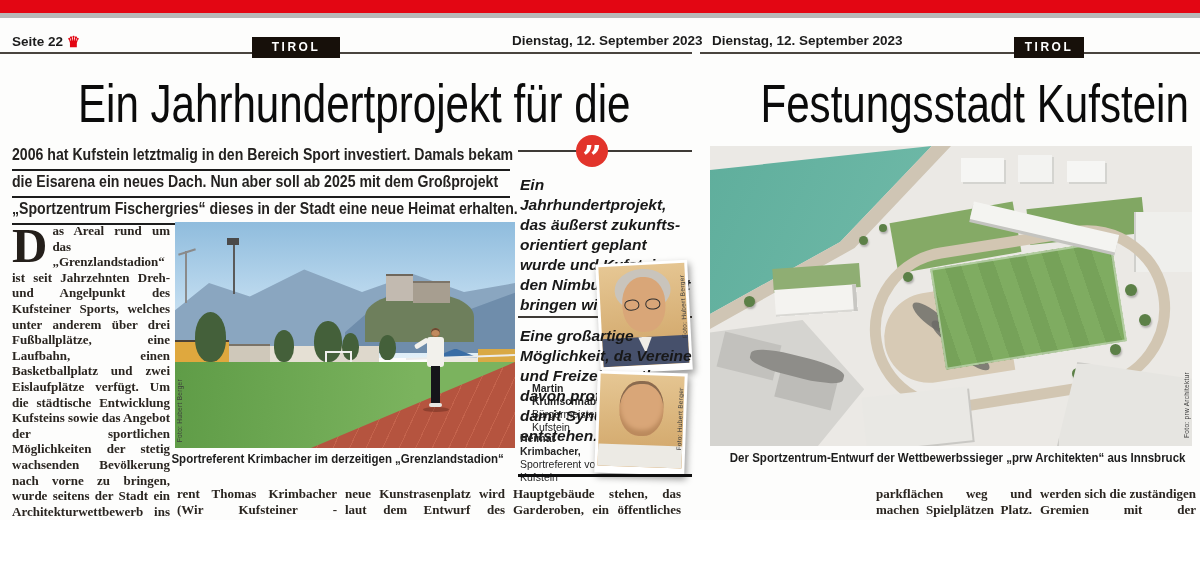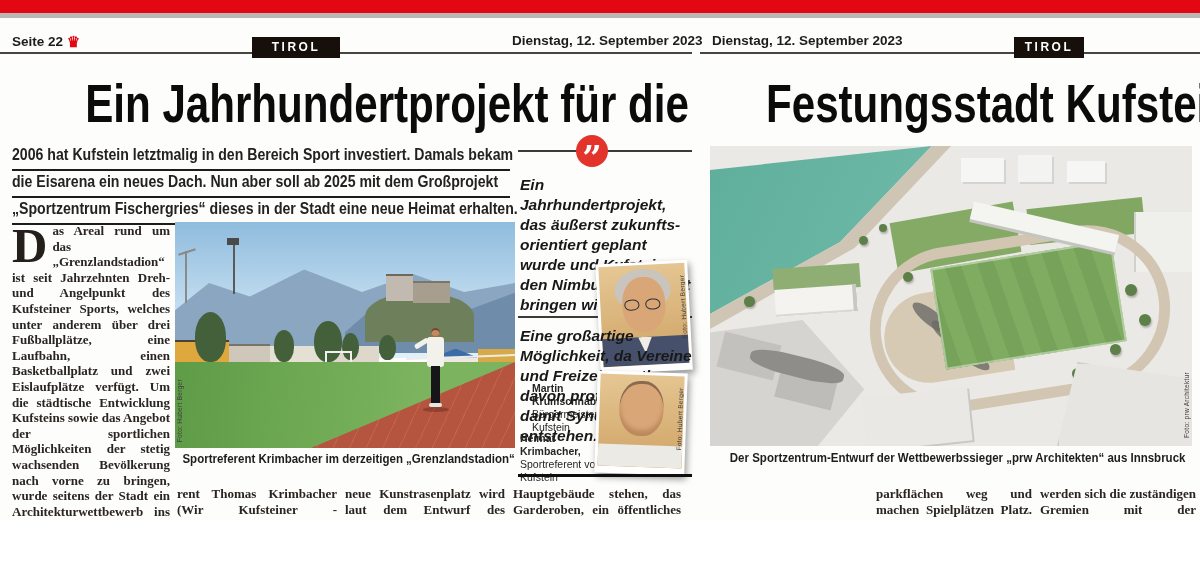--- a/index.html
+++ b/index.html
@@ -12,21 +12,21 @@
   .gray-bar{left:0;top:13px;width:1200px;height:5px;background:#b8b8b8;}
 
   
   .hdr-text{font-size:13.5px;font-weight:bold;color:#1c1c1c;white-space:nowrap;}
   .crown{color:#e30613;font-size:15px;vertical-align:-1px;}
   .hdr-rule{height:2px;background:#49443f;}
   .badge{background:#17100a;color:#fff;font-size:12px;font-weight:bold;letter-spacing:2.5px;
          text-align:center;line-height:21px;height:21px;}
 
   
-  .headline{font-weight:bold;font-size:54px;line-height:54px;color:#0b0b0b;text-align:center;white-space:nowrap;}
+  .headline{font-weight:normal;font-size:54px;line-height:54px;color:#0b0b0b;text-align:center;white-space:nowrap;}
   .condense{display:inline-block;transform:scaleX(0.78);transform-origin:center;}
 
   
   .lead{width:600px;transform:scaleX(0.83);transform-origin:left top;}
   .lead .lead-line{font-size:17px;font-weight:bold;color:#242220;line-height:20px;
         border-bottom:2px solid #1c1c1c;padding:1px 0 4px 0;white-space:nowrap;}
 
   
   .body-col{font-family:"Liberation Serif",serif;font-weight:bold;color:#2a2520;
             font-size:13px;line-height:15.6px;text-align:justify;}
@@ -126,21 +126,21 @@
     <div class="abs" style="left:73%;top:47%;width:26px;height:100px;">
       <div class="abs" style="left:8px;top:0;width:9px;height:9px;border-radius:50%;background:#c08a5e;box-shadow:inset 0 -1px 0 #9c6c44, inset 0 2px 0 #6b4a33;"></div>
       <div class="abs" style="left:4px;top:9px;width:17px;height:30px;border-radius:3px;background:#f2f1ec;"></div>
       <div class="abs" style="left:-9px;top:13px;width:15px;height:5px;border-radius:2px;background:#f2f1ec;transform:rotate(-32deg);"></div>
       <div class="abs" style="left:8px;top:38px;width:9px;height:38px;background:#15151a;"></div>
       <div class="abs" style="left:6px;top:75px;width:13px;height:4px;border-radius:2px;background:#e6e6e2;"></div>
       <div class="abs" style="left:0;top:79px;width:26px;height:5px;border-radius:50%;background:rgba(60,20,10,.3);"></div>
     </div>
     <div class="v-credit" style="left:1px;bottom:6px;">Foto: Hubert Berger</div>
   </div>
-  <div class="abs caption" style="left:168px;top:452px;width:340px;">
+  <div class="abs caption" style="left:157px;top:452px;width:340px;">
     <span class="fit">Sportreferent Krimbacher im derzeitigen „Grenzlandstadion“</span>
   </div>
 
   <div class="abs q-rule" style="left:518px;top:150px;width:174px;"></div>
   <div class="abs q-circle" style="left:576px;top:135px;">”</div>
 
   <div class="abs q-text" style="left:520px;top:175px;width:172px;">Ein Jahrhundertprojekt, das äußerst zukunfts-orientiert geplant wurde und Kufstein den Nimbus Sportstadt bringen wird.</div>
   <div class="abs q-attr" style="left:532px;top:382px;width:92px;">
     <span>Martin Krumschnabel,</span>
     <span class="role">Bürgermeister von Kufstein</span>

